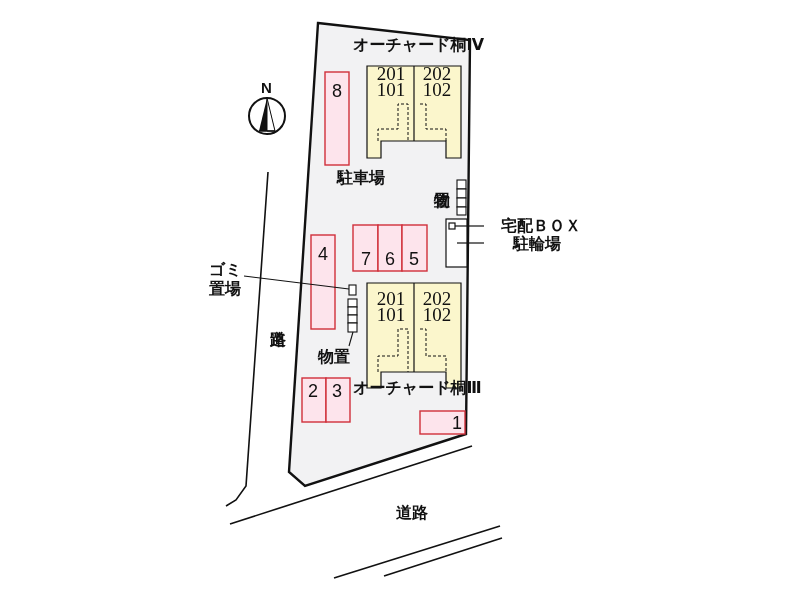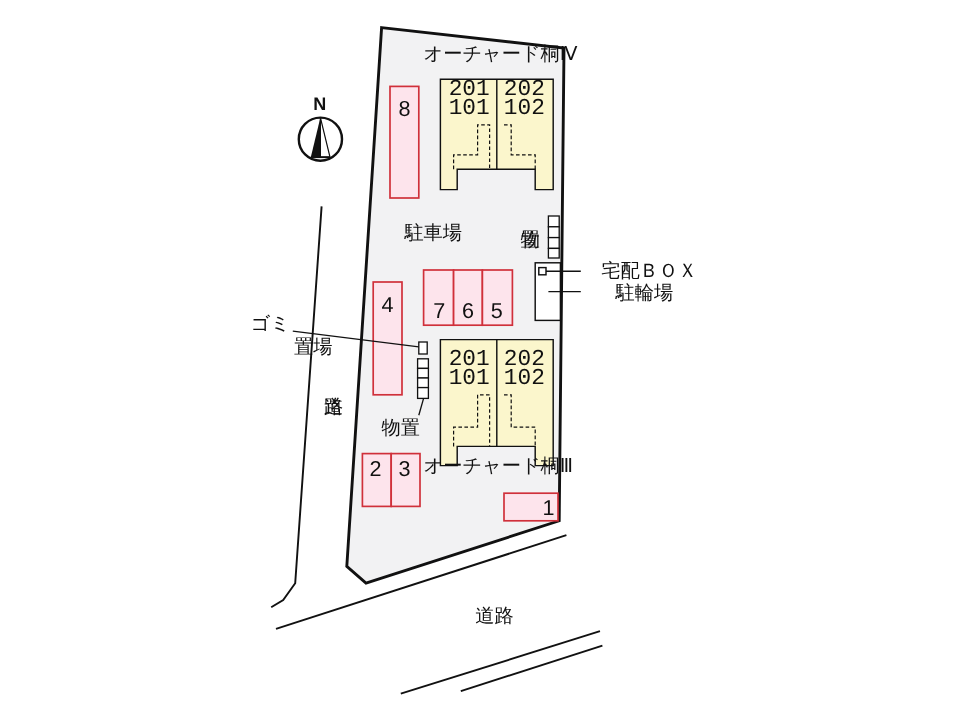--- a/index.html
+++ b/index.html
@@ -1,23 +1,23 @@
 <!DOCTYPE html>
 <html><head>
 <meta charset="utf-8">
 <style>
   html, body { margin: 0; padding: 0; background: #ffffff; }
   body { width: 800px; height: 600px; position: relative; overflow: hidden;
          font-family: "DejaVu Sans", "Liberation Sans", sans-serif; color: #111; }
   svg { position: absolute; left: 0; top: 0; }
-  .lbl { position: absolute; white-space: nowrap; line-height: 1; color: #111; }
+  .lbl { position: absolute; white-space: nowrap; line-height: 1; color: #111; font-weight: bold; }
   .lbl-md { font-size: 16px; }
   .vert { writing-mode: vertical-rl; letter-spacing: 0; }
   .num { position: absolute; font-family: "Liberation Sans", sans-serif; font-size: 18px; line-height: 1; color: #111; }
-  .unit { position: absolute; font-family: Liberation Mono, monospace; font-size: 19px; line-height: 16px; text-align: center; color: #111; }
+  .unit { position: absolute; font-family: Liberation Serif, serif; font-size: 19px; line-height: 16px; text-align: center; color: #111; }
 </style>
 </head>
 <body>
 
 <svg width="800" height="600" viewBox="0 0 800 600">
 
   <g stroke="#111" stroke-width="1.6" fill="none">
     <polyline points="268,172 246,486 236,500 226,506"></polyline>
   </g>
 
@@ -111,26 +111,26 @@
 
 <div class="num" style="left:332px; top:82px;">8</div>
 <div class="num" style="left:318px; top:245px;">4</div>
 <div class="num" style="left:361px; top:250px;">7</div>
 <div class="num" style="left:385px; top:250px;">6</div>
 <div class="num" style="left:409px; top:250px;">5</div>
 <div class="num" style="left:308px; top:382px;">2</div>
 <div class="num" style="left:332px; top:382px;">3</div>
 <div class="num" style="left:452px; top:414px;">1</div>
 
-<div class="lbl lbl-md" style="left:337px; top:186px;">駐車場</div>
+<div class="lbl lbl-md" style="left:337px; top:170px;">駐車場</div>
 
 <div class="lbl lbl-md vert" style="left:434px; top:179px;">物置</div>
 
 <div class="lbl lbl-md" style="left:485px; top:218px;margin-left:16px;">宅配ＢＯＸ</div>
 <div class="lbl lbl-md" style="left:485px; top:236px;margin-left:28px;">駐輪場</div>
 
 <div class="lbl lbl-md" style="left:209px; top:262px;">ゴミ</div>
-<div class="lbl lbl-md" style="left:209px; top:281px;margin-left:36px;">置場</div>
+<div class="lbl lbl-md" style="left:209px; top:281px;">置場</div>
 
 <div class="lbl lbl-md" style="left:318px; top:349px;">物置</div>
 
 <div class="lbl lbl-md vert" style="left:270px; top:318px;">道路</div>
 <div class="lbl lbl-md" style="left:396px; top:505px;text-align:center;">道路</div>
 
 </body></html>

